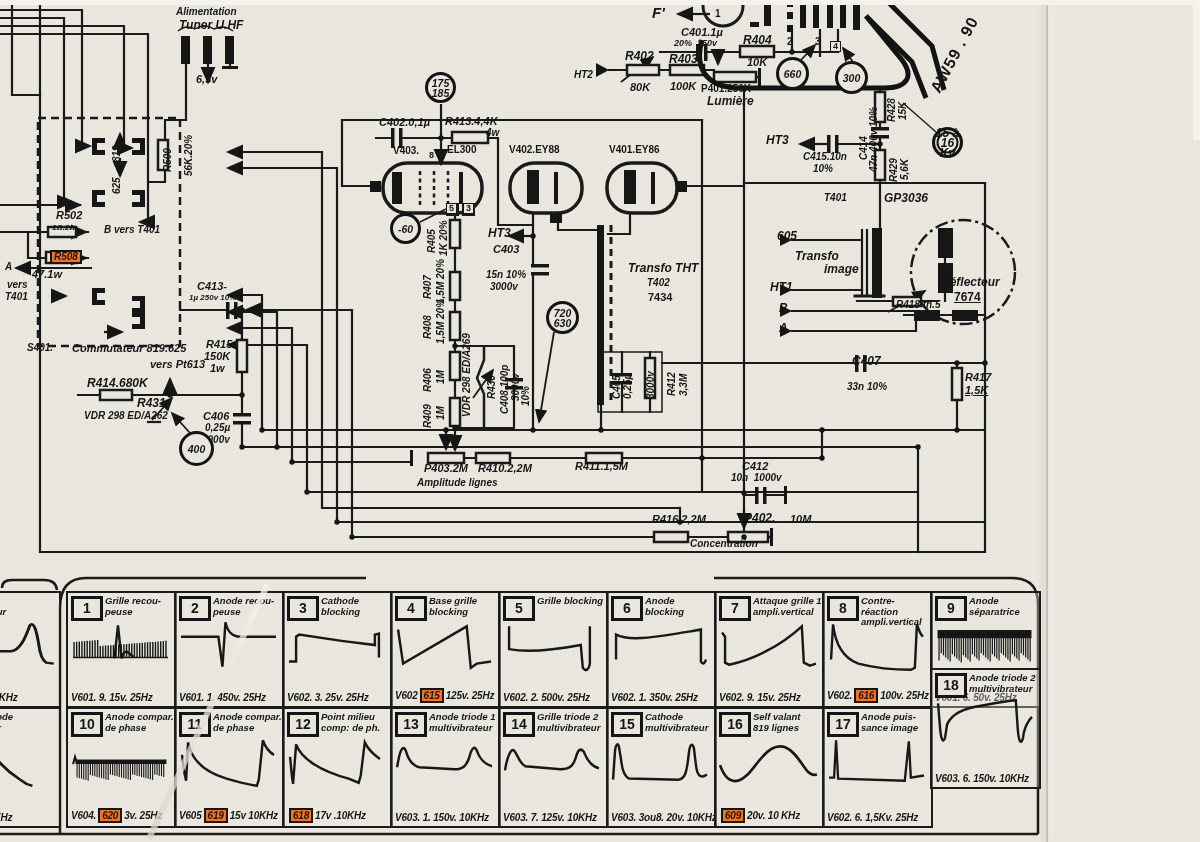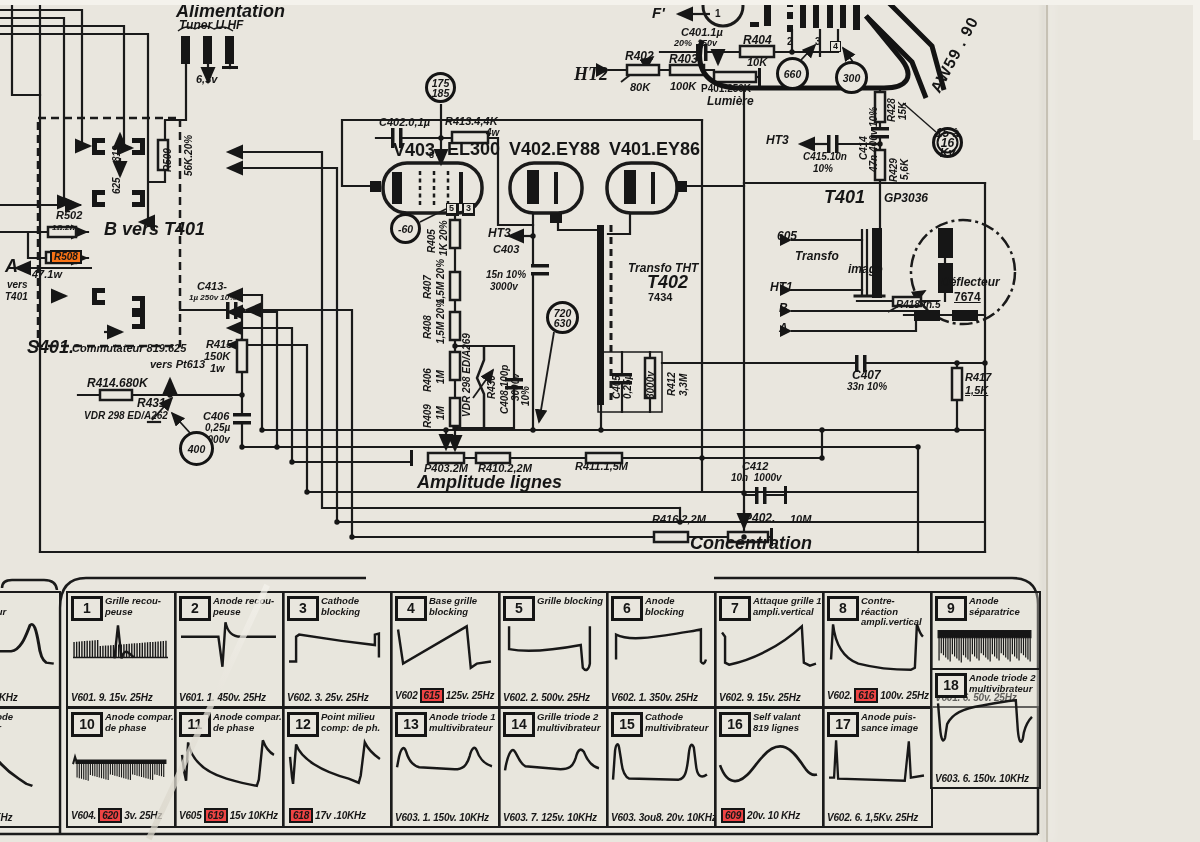--- a/index.html
+++ b/index.html
@@ -3,21 +3,21 @@
 <meta charset="utf-8">
 <style>
   html,body{margin:0;padding:0;background:#777;}
   #stage{position:relative;width:1200px;height:842px;overflow:hidden;
          background:#e9e6de;font-family:"Liberation Sans",sans-serif;color:#161616;}
   svg{position:absolute;left:0;top:0;}
   .lb{position:absolute;font:italic bold 11px/11px "Liberation Sans",sans-serif;color:#161616;white-space:pre;z-index:6;}
   .up{font-style:normal;}
   .s8{font-size:8px;line-height:8px}.s9{font-size:9px;line-height:9px}
   .s10{font-size:10px;line-height:10px}.s11{font-size:11px;line-height:11px}
-  .s12{font-size:12px;line-height:12px}.s13{font-size:18px;line-height:13.5px}
+  .s12{font-size:12px;line-height:12px}.s13{font-size:10px;line-height:13.5px}
   .s14{font-size:15px;line-height:15px}.s15{font-size:16px;line-height:16px}
   .boxed{border:2px solid #151515;padding:0 2px;background:#f97316;}
   .pinbox{border:1.5px solid #151515;padding:0 2px;background:#e9e6de;font-style:normal;}
   .vlb{position:absolute;transform:rotate(-90deg);transform-origin:0 0;
        font:italic bold 10px/10px "Liberation Sans",sans-serif;white-space:pre;z-index:6;}
   .awrot{transform:rotate(-62deg);transform-origin:0 0;font-style:normal;font-weight:bold;letter-spacing:1px;}
   .circ{position:absolute;border:3.5px solid #141414;border-radius:50%;background:#e9e6de;
         display:flex;flex-direction:column;align-items:center;justify-content:center;
         font:bold italic 10.5px/10px "Liberation Sans",sans-serif;text-align:center;z-index:7;}
   .circ.dbl{box-shadow:inset 0 0 0 1.5px #e9e6de, inset 0 0 0 3.5px #141414;font-size:12px;}
@@ -25,21 +25,21 @@
              font:bold 16px "Liberation Sans",sans-serif;letter-spacing:2.5px;}
   .cell{position:absolute;border:2.5px solid #1b1b1b;z-index:5;background:rgba(233,230,222,.35);}
   .numbox{position:absolute;left:3px;top:3px;width:26px;height:19px;border:3px solid #151515;
           font:bold 14px/19px "Liberation Sans",sans-serif;text-align:center;background:#e9e6de;}
   .ctitle{position:absolute;left:37px;top:3px;font:italic bold 9.5px/10.5px "Liberation Sans",sans-serif;}
   .ctitle span{display:block;}
   .part .ctitle{left:4px;}
   .wave{position:absolute;left:2px;top:23px;width:calc(100% - 6px);height:58px;}
   .ccap{position:absolute;left:3px;bottom:3px;font:italic bold 10px "Liberation Sans",sans-serif;
         white-space:nowrap;letter-spacing:-0.2px;}
-  .capbox{display:inline-block;border:2px solid #151515;padding:0 2px;margin:0 2px;background:#ef4444;}
+  .capbox{display:inline-block;border:2px solid #151515;padding:0 2px;margin:0 2px;background:#f97316;}
   #tear-top{position:absolute;left:0;top:0;width:100%;height:5px;background:#f4f2ec;z-index:9;}
   #tear-right{position:absolute;right:0;top:0;width:7px;height:140px;background:#f4f2ec;z-index:9;}
   #fold-line{position:absolute;left:1046px;top:0;width:2px;height:842px;background:#c6c1b4;
              box-shadow:4px 0 8px rgba(255,255,255,.65), -3px 0 5px rgba(120,115,100,.22);z-index:2;}
   #crease{position:absolute;left:205px;top:572px;width:6px;height:280px;z-index:6;opacity:.75;
           background:linear-gradient(#f4f2ec,#d8d4c8);transform:rotate(25deg);}
 </style>
 </head>
 <body>
 
@@ -351,25 +351,25 @@
       <span class="lb s9 pinbox" style="left: 463px; top: 203px;">3</span>
       <span class="lb s12" style="left: 488px; top: 227px;">HT3</span>
       <span class="lb s11" style="left: 493px; top: 244px;">C403</span>
       <span class="lb s10" style="left: 486px; top: 270px;">15n 10%</span>
       <span class="lb s10" style="left: 490px; top: 282px;">3000v</span>
       <span class="lb s13 up" style="left: 509px; top: 143px;">V402.EY88</span>
       <span class="lb s13 up" style="left: 609px; top: 143px;">V401.EY86</span>
       <span class="lb s12" style="left: 628px; top: 262px;">Transfo THT</span>
       <span class="lb s13" style="left: 647px; top: 276px;">T402</span>
       <span class="lb s11 up" style="left: 648px; top: 292px;">7434</span>
-      <span class="lb s12" style="left: 852px; top: 369px;">C407</span>
+      <span class="lb s12" style="left: 852px; top: 355px;">C407</span>
       <span class="lb s10" style="left: 847px; top: 382px;">33n 10%</span>
       <span class="lb s11" style="left: 965px; top: 372px;">R417</span>
       <span class="lb s11" style="left: 965px; top: 385px; text-decoration: underline;">1,5K</span>
-      <span class="lb s13" style="left: 574px; top: 68px; font-family: Liberation Serif, serif;">HT2</span>
+      <span class="lb s13" style="left: 574px; top: 68px;">HT2</span>
       <span class="lb s12" style="left: 625px; top: 50px;">R402</span>
       <span class="lb s11" style="left: 630px; top: 82px;">80K</span>
       <span class="lb s12" style="left: 669px; top: 53px;">R403</span>
       <span class="lb s11" style="left: 670px; top: 81px;">100K</span>
       <span class="lb s10 up" style="left: 701px; top: 84px;">P401.250K</span>
       <span class="lb s12" style="left: 707px; top: 95px;">Lumière</span>
       <span class="lb s11" style="left: 681px; top: 27px;">C401.1µ</span>
       <span class="lb s9" style="left: 674px; top: 39px;">20%  250v</span>
       <span class="lb s12" style="left: 743px; top: 34px;">R404</span>
       <span class="lb s11" style="left: 747px; top: 57px;">10K</span>
@@ -378,21 +378,21 @@
       <span class="lb s10 up" style="left: 787px; top: 37px;">2</span>
       <span class="lb s10 up" style="left: 815px; top: 37px;">3</span>
       <span class="lb s9 pinbox" style="left: 830px; top: 41px;">4</span>
       <span class="lb s12" style="left: 766px; top: 134px;">HT3</span>
       <span class="lb s10" style="left: 803px; top: 152px;">C415.10n</span>
       <span class="lb s10" style="left: 813px; top: 164px;">10%</span>
       <span class="lb s13" style="left: 824px; top: 191px;">T401</span>
       <span class="lb s12" style="left: 884px; top: 192px;">GP3036</span>
       <span class="lb s12" style="left: 777px; top: 230px;">605</span>
       <span class="lb s12" style="left: 795px; top: 250px;">Transfo</span>
-      <span class="lb s12" style="left: 848px; top: 263px;">image</span>
+      <span class="lb s12" style="left: 824px; top: 263px;">image</span>
       <span class="lb s12" style="left: 770px; top: 281px;">HT1</span>
       <span class="lb s12" style="left: 779px; top: 302px;">B</span>
       <span class="lb s12" style="left: 779px; top: 322px;">A</span>
       <span class="lb s12" style="left: 941px; top: 276px;">Déflecteur</span>
       <span class="lb s12 up" style="left: 954px; top: 291px; text-decoration: underline;">7674</span>
       <span class="lb s10" style="left: 896px; top: 300px;">R418 th.5</span>
       <span class="lb s11" style="left: 424px; top: 463px;">P403.2M</span>
       <span class="lb s11" style="left: 478px; top: 463px;">R410.2,2M</span>
       <span class="lb s11" style="left: 575px; top: 461px;">R411.1,5M</span>
       <span class="lb s13" style="left: 417px; top: 476px;">Amplitude lignes</span>

